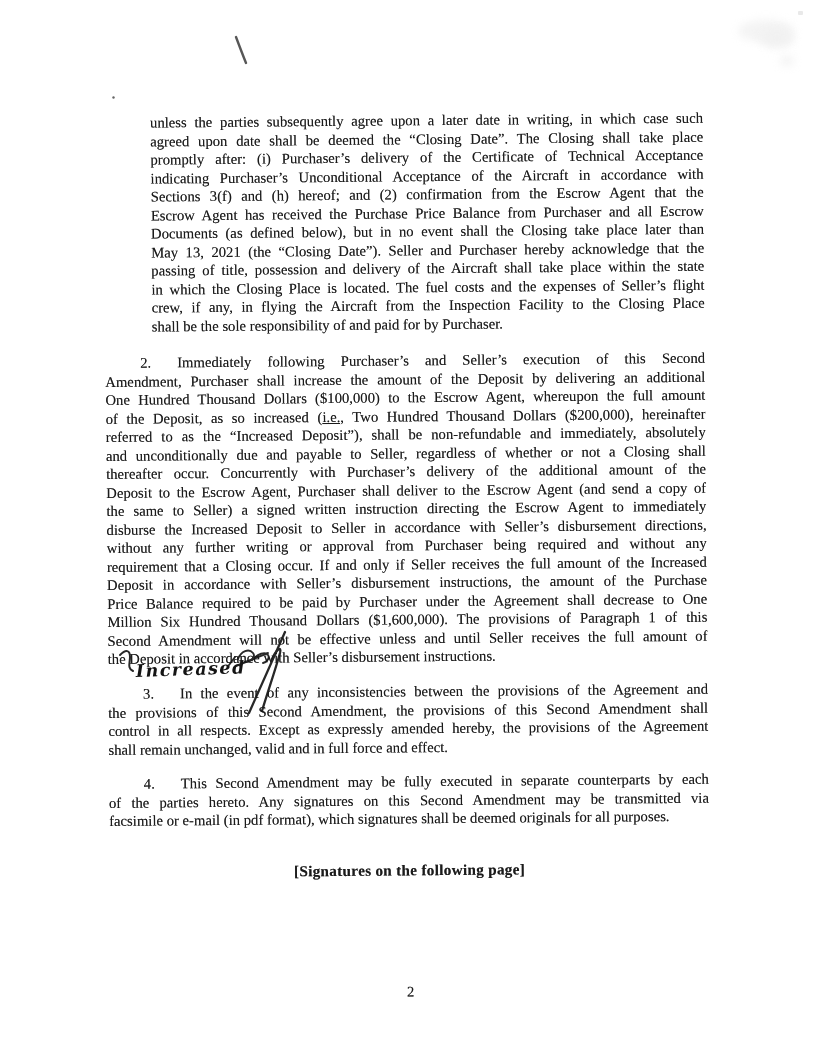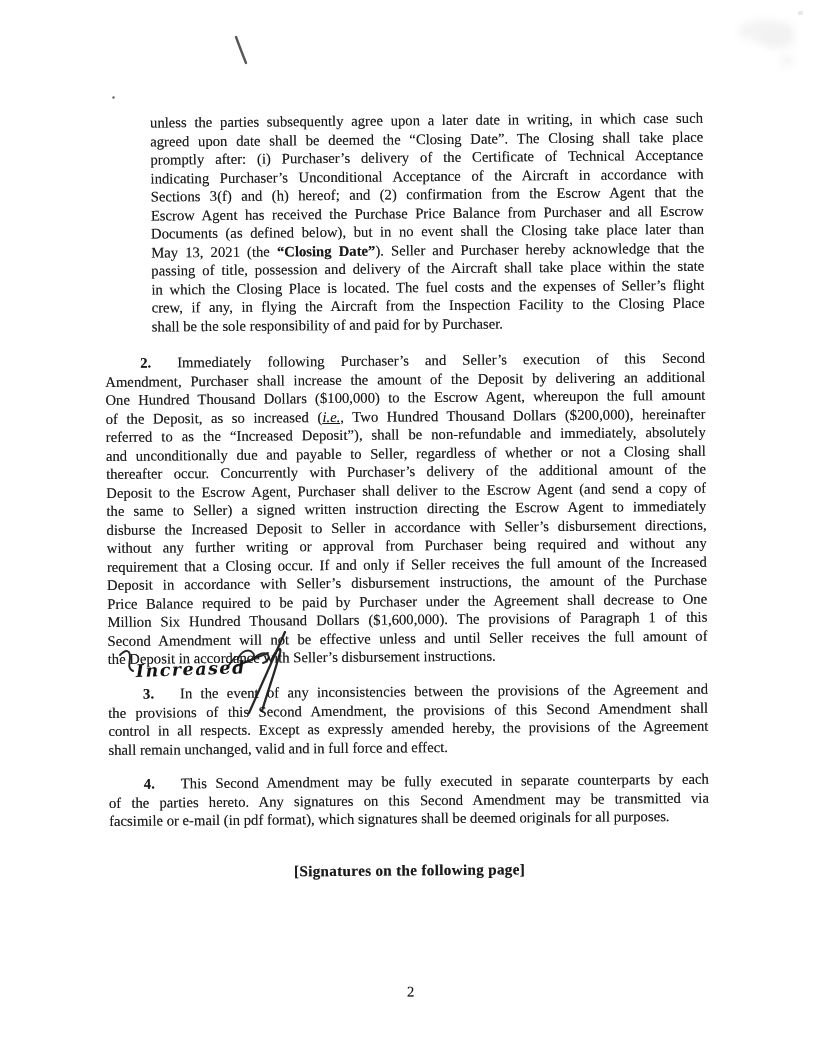--- a/index.html
+++ b/index.html
@@ -40,22 +40,22 @@
     text-align:justify;
     overflow:hidden;
     white-space:normal;
   }
   .line::after{content:"";display:inline-block;width:100%;height:0;}
   .line.last{text-align:left;}
   .line.last::after{content:none;}
   .sp{display:inline-block;height:1px;}
   .sp.ind{width:35px;}
   .sp.tab{width:26px;}
-  .b{font-weight:bold;}
-  .u{text-decoration:underline;font-style:italic;}
+  .b{font-weight:normal;}
+  .u{text-decoration:underline;}
   .sig-notice{
     position:absolute;left:0;top:864px;width:600px;
     text-align:center;font-weight:bold;font-size:15.2px;
     letter-spacing:0.3px;
   }
   .page-number{
     position:absolute;left:0;top:985px;width:600px;
     text-align:center;font-size:14.7px;
   }
   

